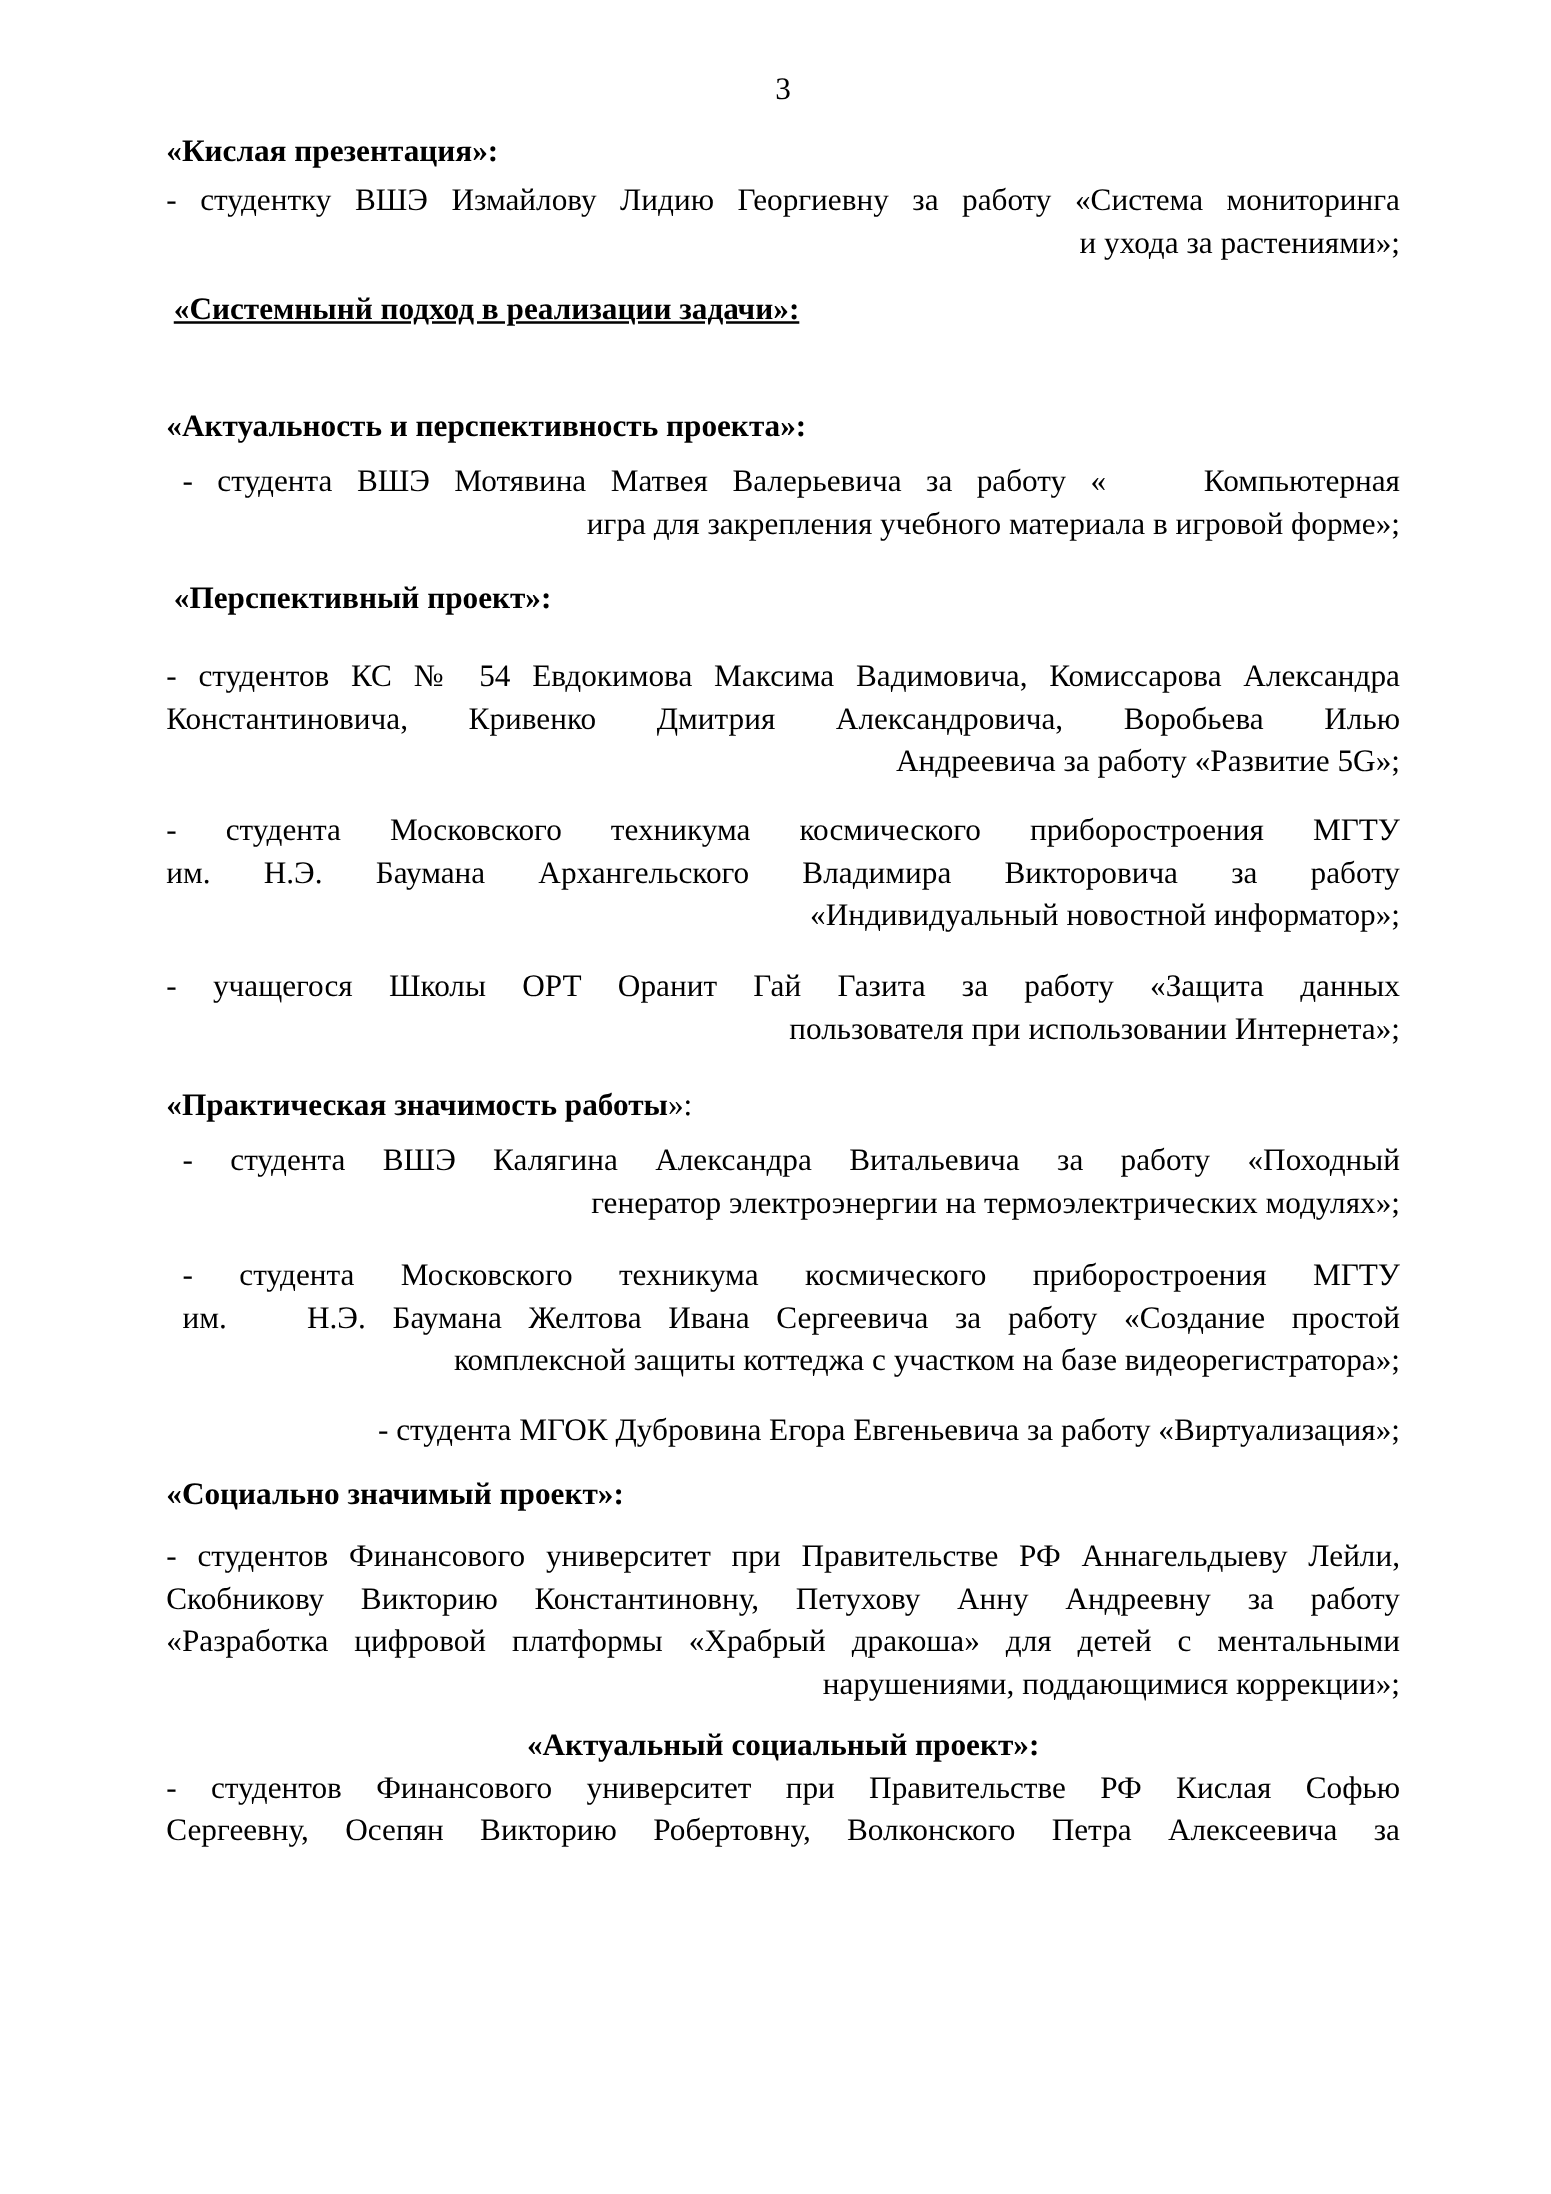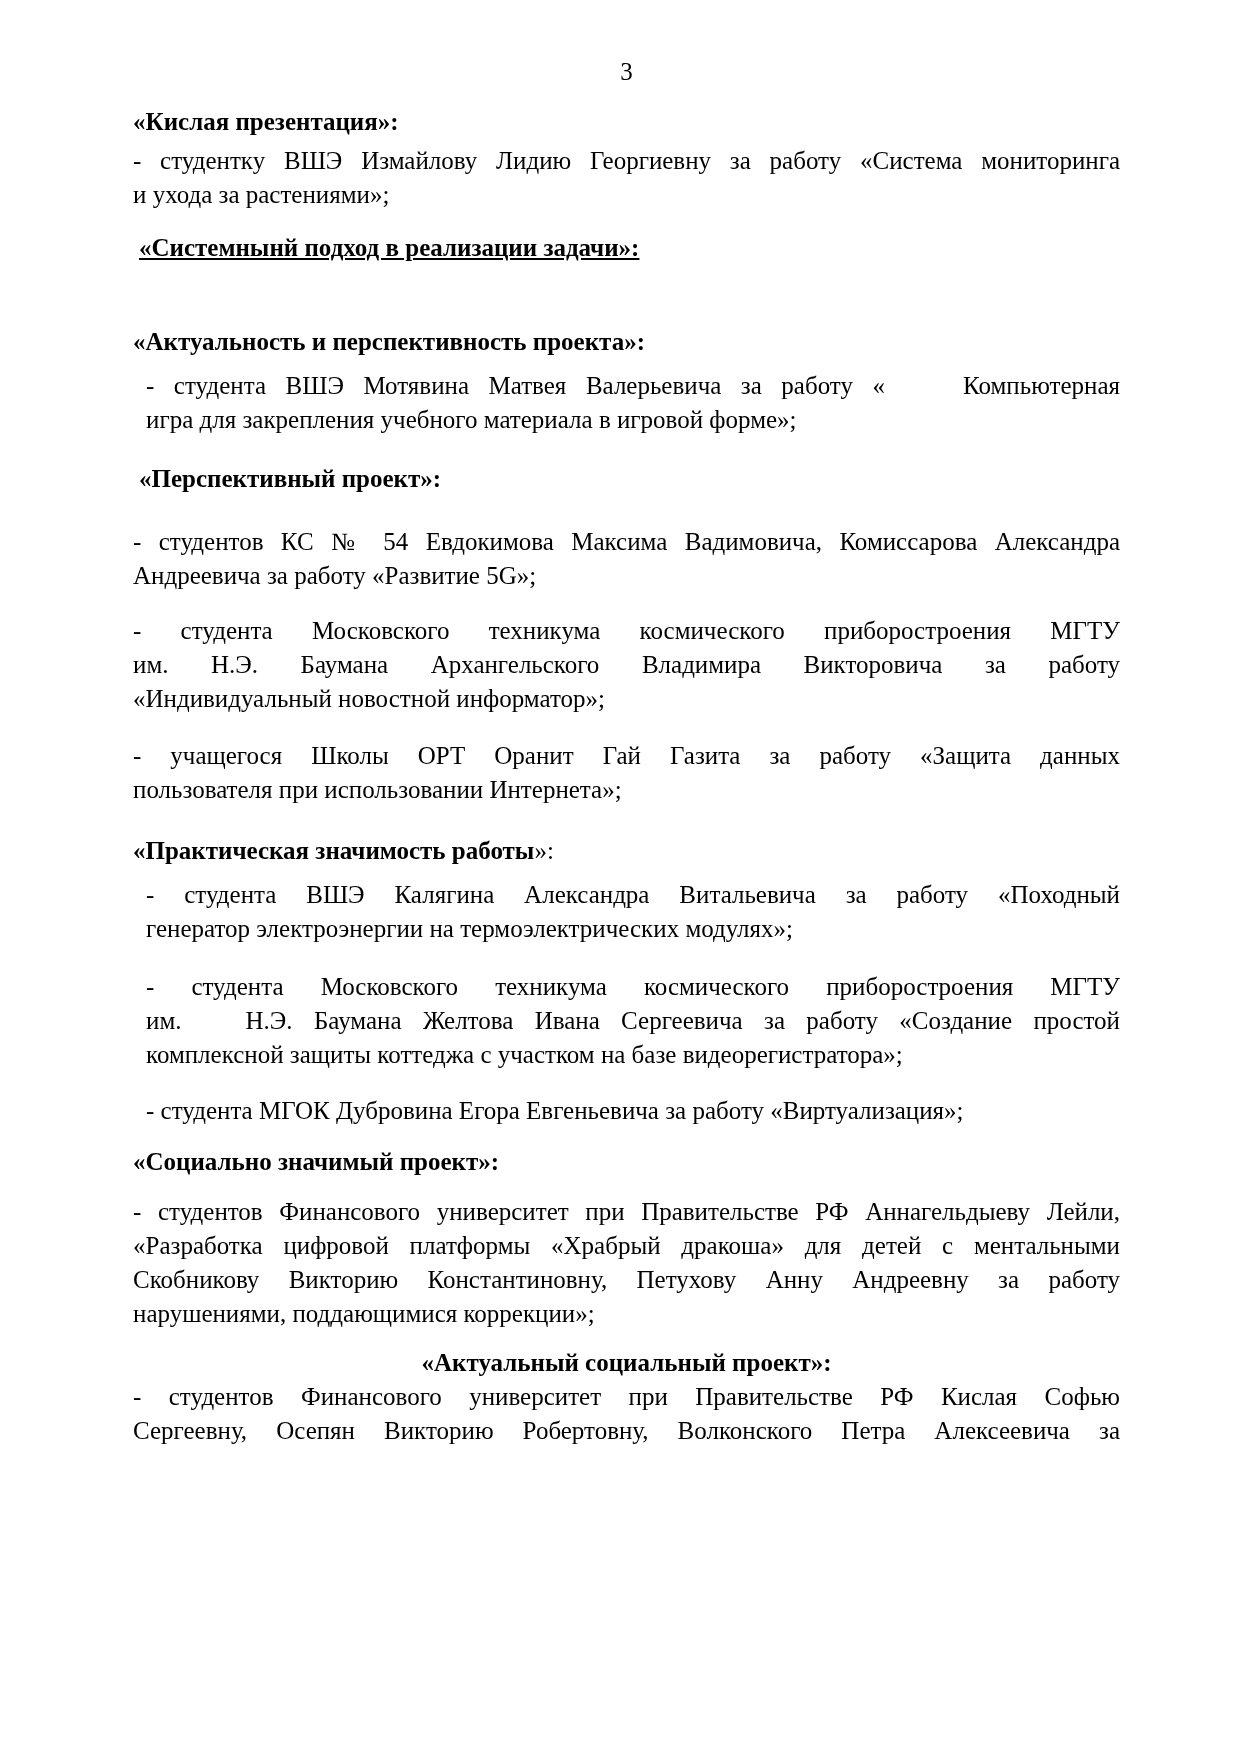--- a/index.html
+++ b/index.html
@@ -17,21 +17,21 @@
     padding-left: 133px;
     padding-right: 121px;
     overflow: hidden;
   }
   .pagenum { margin-top: 55px; text-align: center; }
   .heading { font-weight: bold; }
   .heading .ht { font-weight: normal; }
   .ind-h { padding-left: 6px; }
   .ind-p { padding-left: 13px; }
   .para .jl { text-align: justify; text-align-last: justify; white-space: pre-wrap; }
-  .para .ll { text-align: left; white-space: pre-wrap; }
+  .para .ll { text-align: right; white-space: pre-wrap; }
   
   .h1 { margin-top: 16px; }
   .p1 { margin-top: 5px; }
   .h2 { margin-top: 19px; text-decoration: underline; }
   .p2 { margin-top: 9px; }
   .h3 { margin-top: 60px; }
   .p3 { margin-top: 10px; }
   .h4 { margin-top: 25px; }
   .p4 { margin-top: 29px; }
   .p5 { margin-top: 21px; }
@@ -62,20 +62,21 @@
 
   <div class="heading h3"><span class="hb">«Актуальность и перспективность проекта»:</span><span class="ht"></span></div>
   <div class="para p3 ind-p">
     <div class="jl">- студента ВШЭ Мотявина Матвея Валерьевича за работу «&nbsp;&nbsp;&nbsp; Компьютерная</div>
     <div class="ll">игра для закрепления учебного материала в игровой форме»;</div>
   </div>
 
   <div class="heading h4 ind-h"><span class="hb">«Перспективный проект»:</span><span class="ht"></span></div>
   <div class="para p4">
     <div class="jl">- студентов КС № 54 Евдокимова Максима Вадимовича, Комиссарова Александра</div>
+    <div class="jl">Константиновича, Кривенко Дмитрия Александровича, Воробьева Илью</div>
     <div class="ll">Андреевича за работу «Развитие 5G»;</div>
   </div>
   <div class="para p5">
     <div class="jl">- студента Московского техникума космического приборостроения МГТУ</div>
     <div class="jl">им. Н.Э. Баумана Архангельского Владимира Викторовича за работу</div>
     <div class="ll">«Индивидуальный новостной информатор»;</div>
   </div>
   <div class="para p6">
     <div class="jl">- учащегося Школы ОРТ Оранит Гай Газита за работу «Защита данных</div>
     <div class="ll">пользователя при использовании Интернета»;</div>
@@ -91,22 +92,22 @@
     <div class="jl">им.&nbsp;&nbsp; Н.Э. Баумана Желтова Ивана Сергеевича за работу «Создание простой</div>
     <div class="ll">комплексной защиты коттеджа с участком на базе видеорегистратора»;</div>
   </div>
   <div class="para p9 ind-p">
     <div class="ll">- студента МГОК Дубровина Егора Евгеньевича за работу «Виртуализация»;</div>
   </div>
 
   <div class="heading h6"><span class="hb">«Социально значимый проект»:</span><span class="ht"></span></div>
   <div class="para p10">
     <div class="jl">- студентов Финансового университет при Правительстве РФ Аннагельдыеву Лейли,</div>
+    <div class="jl">Скобникову Викторию Константиновну, Петухову Анну Андреевну за работу</div>
     <div class="jl">«Разработка цифровой платформы «Храбрый дракоша» для детей с ментальными</div>
-    <div class="jl">Скобникову Викторию Константиновну, Петухову Анну Андреевну за работу</div>
     <div class="ll">нарушениями, поддающимися коррекции»;</div>
   </div>
 
   <div class="heading h7"><span class="hb">«Актуальный социальный проект»:</span><span class="ht"></span></div>
   <div class="para p11">
     <div class="jl">- студентов Финансового университет при Правительстве РФ Кислая Софью</div>
     <div class="jl">Сергеевну, Осепян Викторию Робертовну, Волконского Петра Алексеевича за</div>
   </div>
 
 </div>

